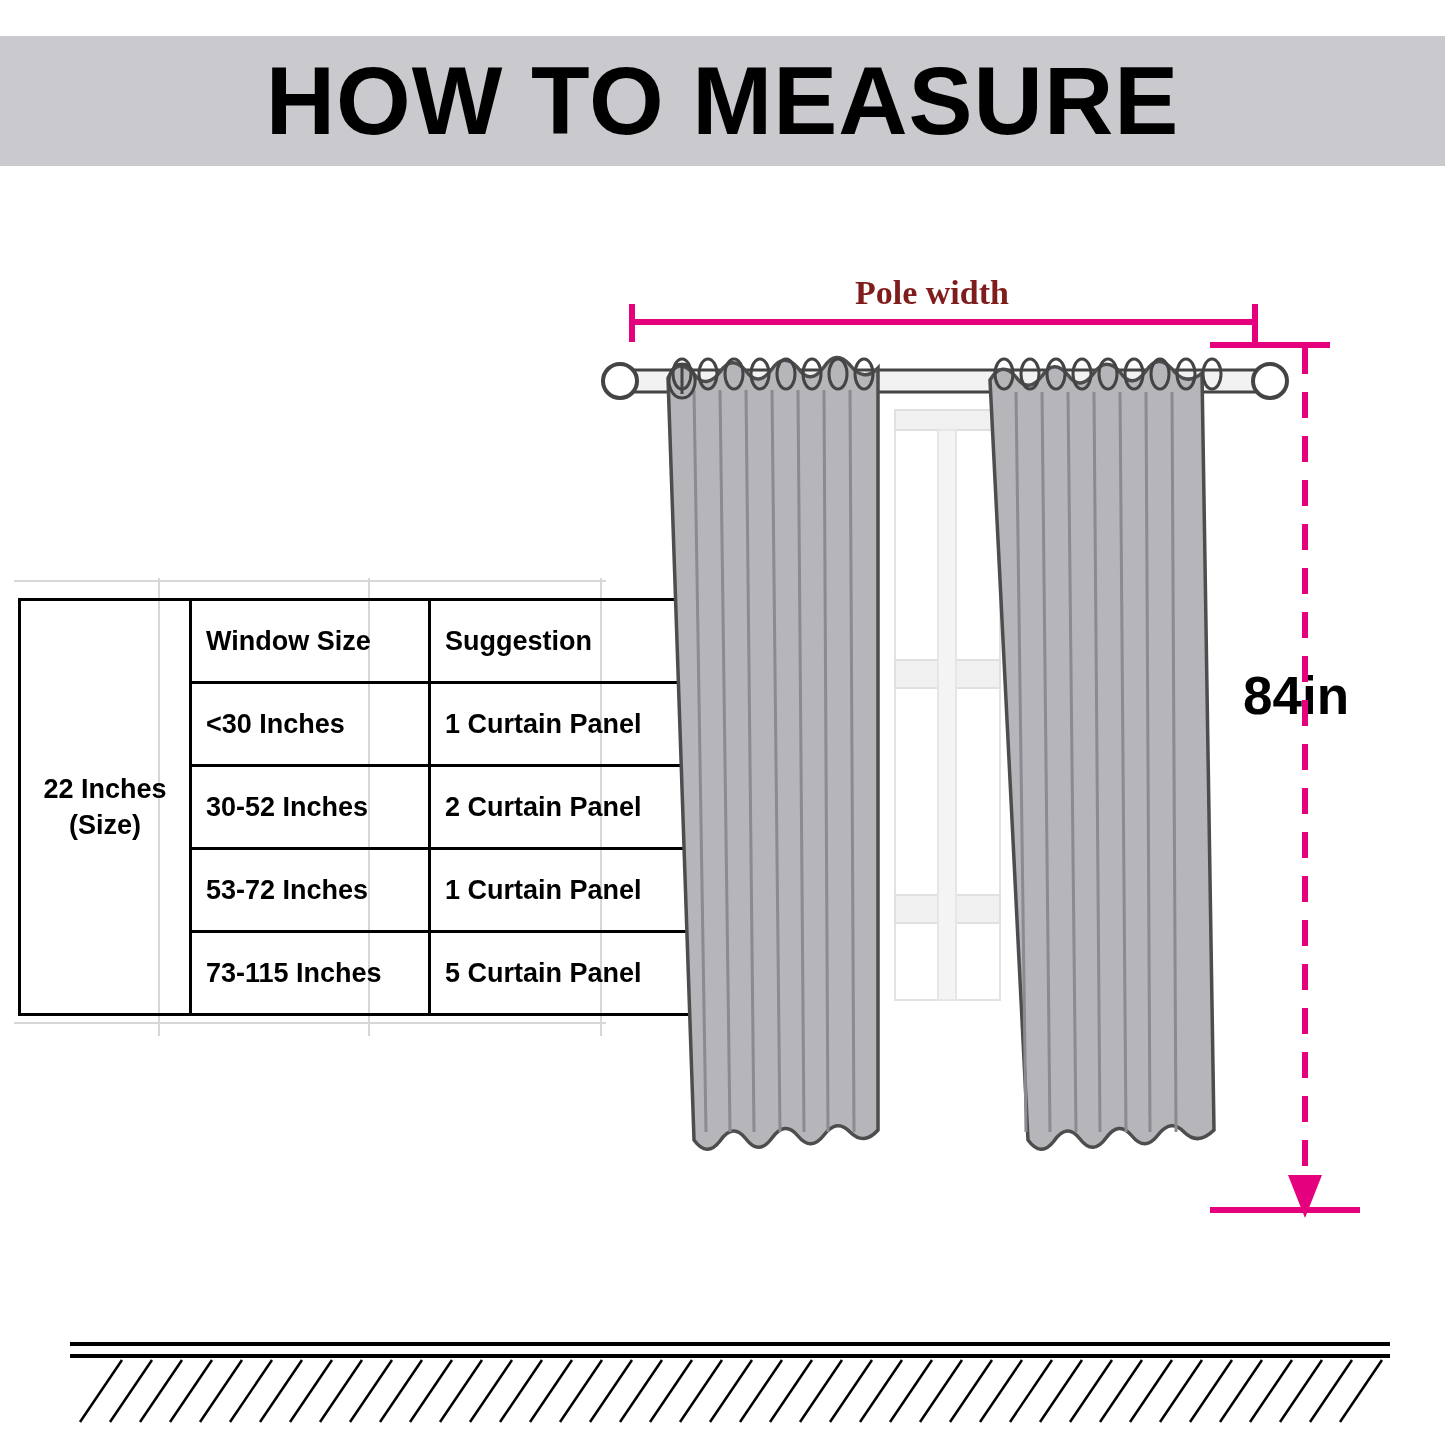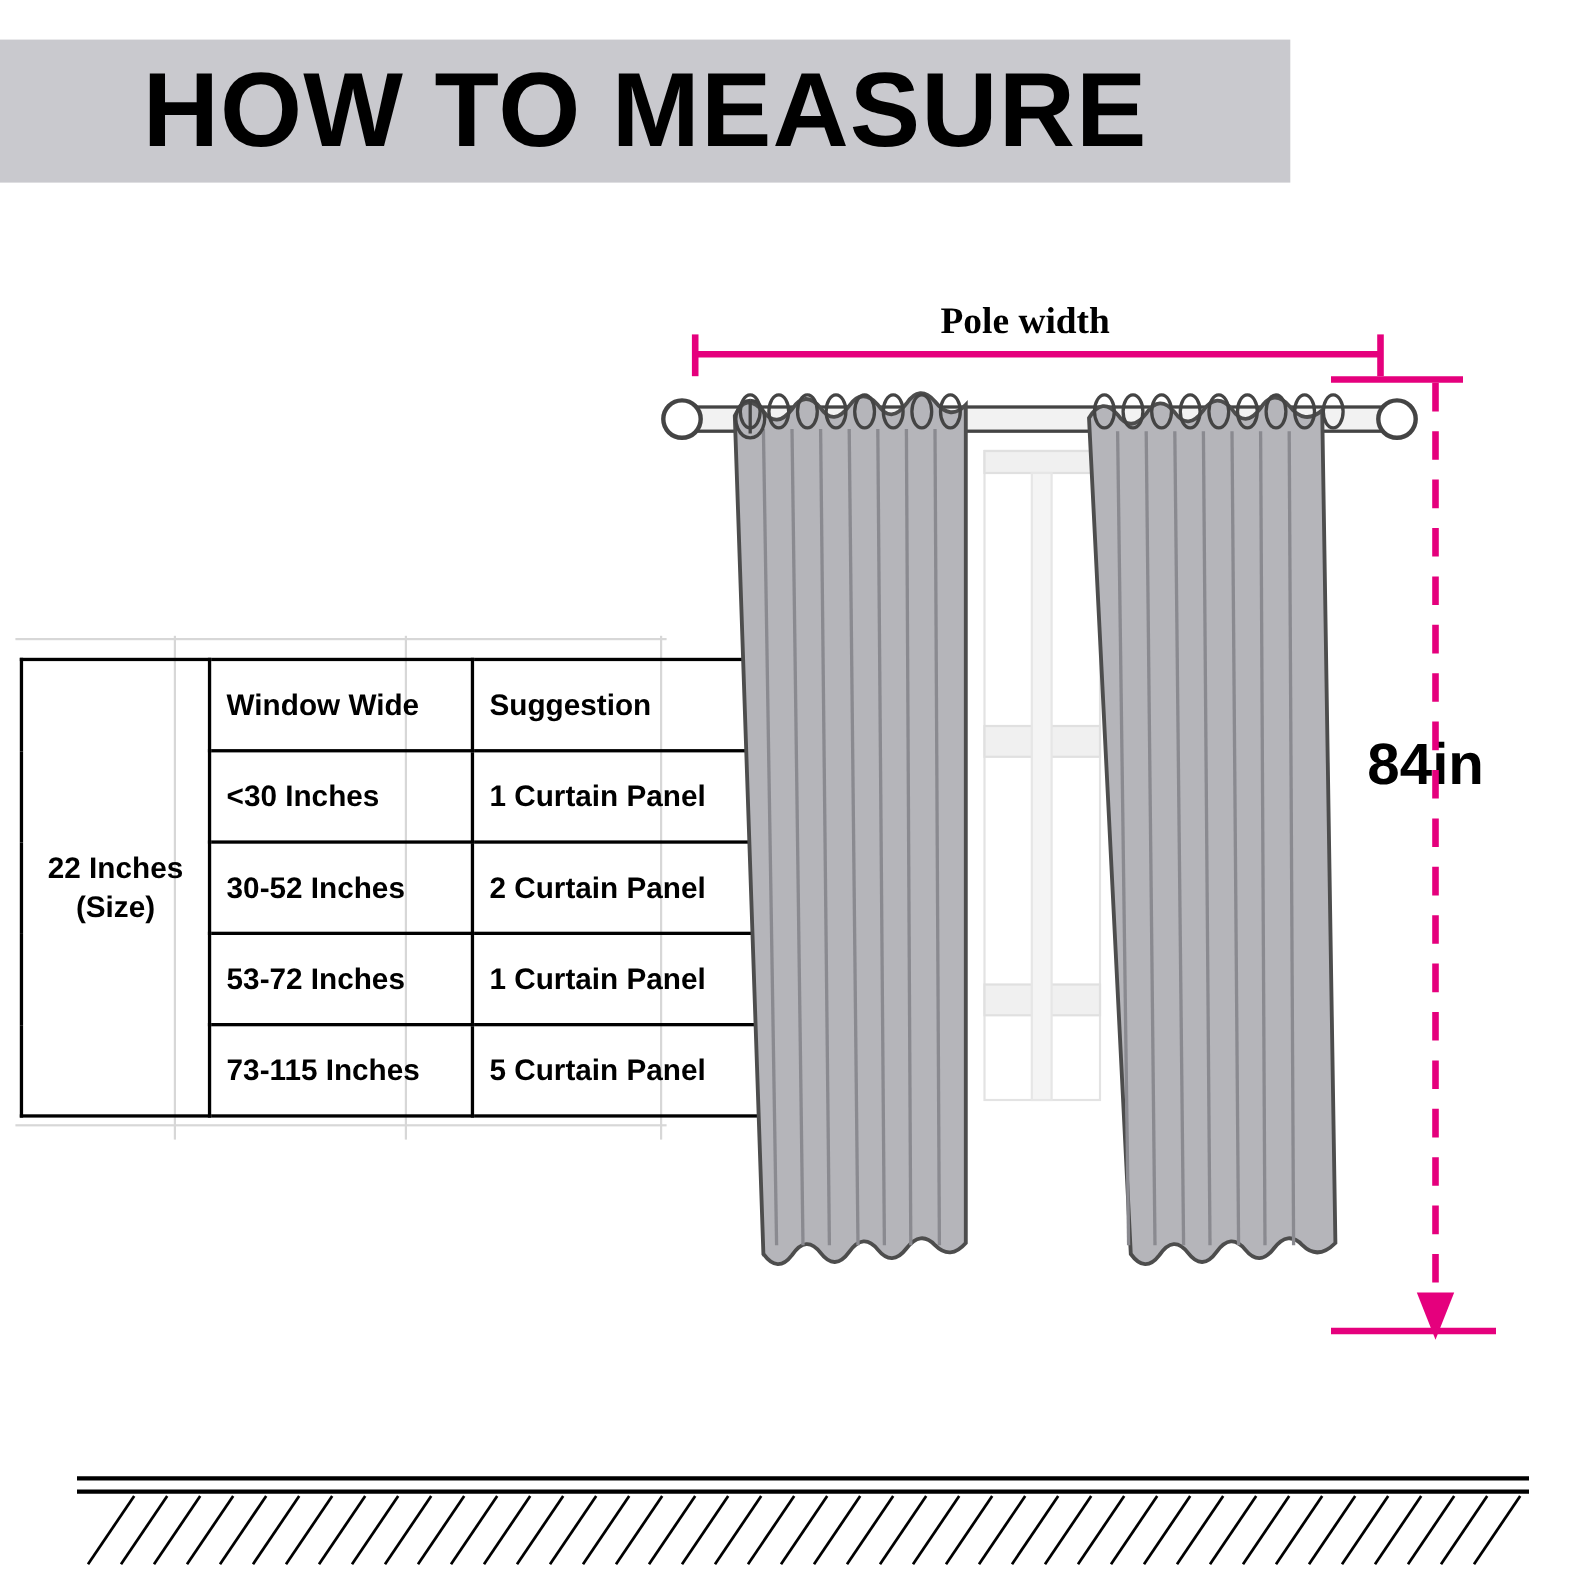--- a/index.html
+++ b/index.html
@@ -13,21 +13,21 @@
     position: relative;
     font-family: "Liberation Sans", sans-serif;
     overflow: hidden;
   }
 
   
   .header-band {
     position: absolute;
     left: 0;
     top: 36px;
-    width: 1173px;
+    width: 1445px;
     height: 130px;
     background: #c9c9ce;
     display: flex;
     align-items: center;
     justify-content: center;
   }
   .header-title {
     font-size: 96px;
     font-weight: bold;
     letter-spacing: 1px;
@@ -82,21 +82,21 @@
     height: 960px;
   }
   .illus svg { display: block; }
 
   .label-pole {
     position: absolute;
     left: 855px;
     top: 274px;
     font-size: 34px;
     font-weight: bold;
-    color: #000000;
+    color: #7f1d1d;
     font-family: "Liberation Serif", serif;
   }
   .label-height {
     position: absolute;
     left: 1243px;
     top: 665px;
     font-size: 53px;
     font-weight: bold;
     color: #000;
     font-family: "Liberation Sans", sans-serif;
@@ -125,21 +125,21 @@
 <div class="guide" style="left:14px; top:1022px; width:592px; height:2px;"></div>
 
 <div class="table-wrap">
   <table class="measure-table">
     <tbody>
       <tr>
         <td class="col-wide" rowspan="5">
           <span>22 Inches</span><br>
           <span>(Size)</span>
         </td>
-        <td class="col-size">Window Wide</td>
+        <td class="col-size">Window Size</td>
         <td class="col-sugg">Suggestion</td>
       </tr>
       <tr>
         <td>&lt;30 Inches</td>
         <td>1 Curtain Panel</td>
       </tr>
       <tr>
         <td>30-52 Inches</td>
         <td>2 Curtain Panel</td>
       </tr>

